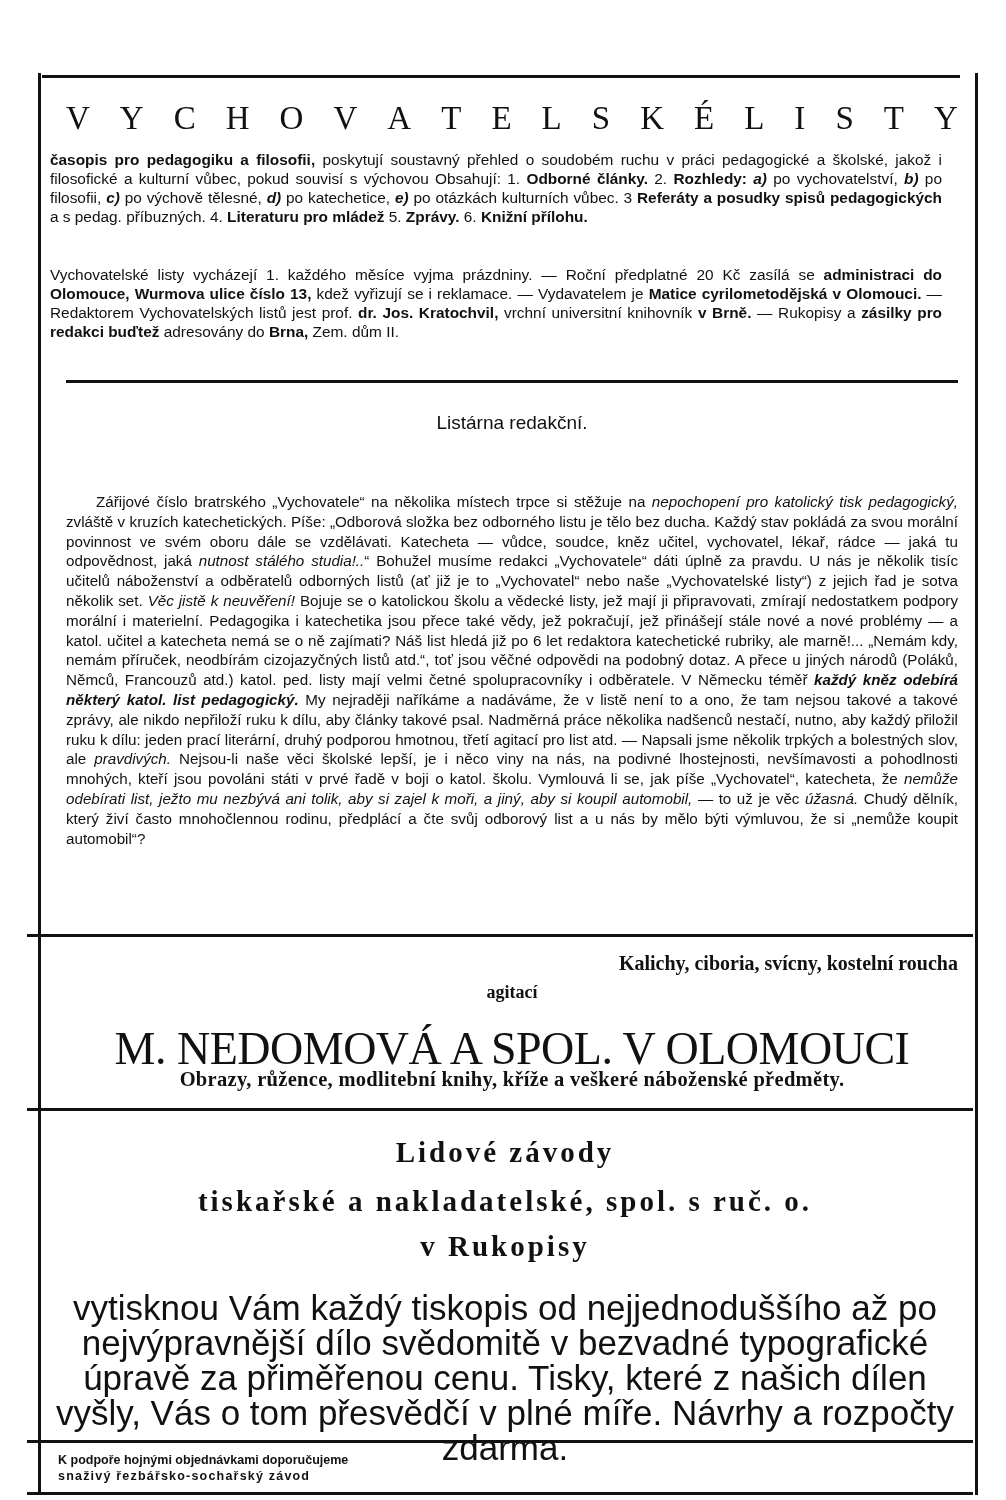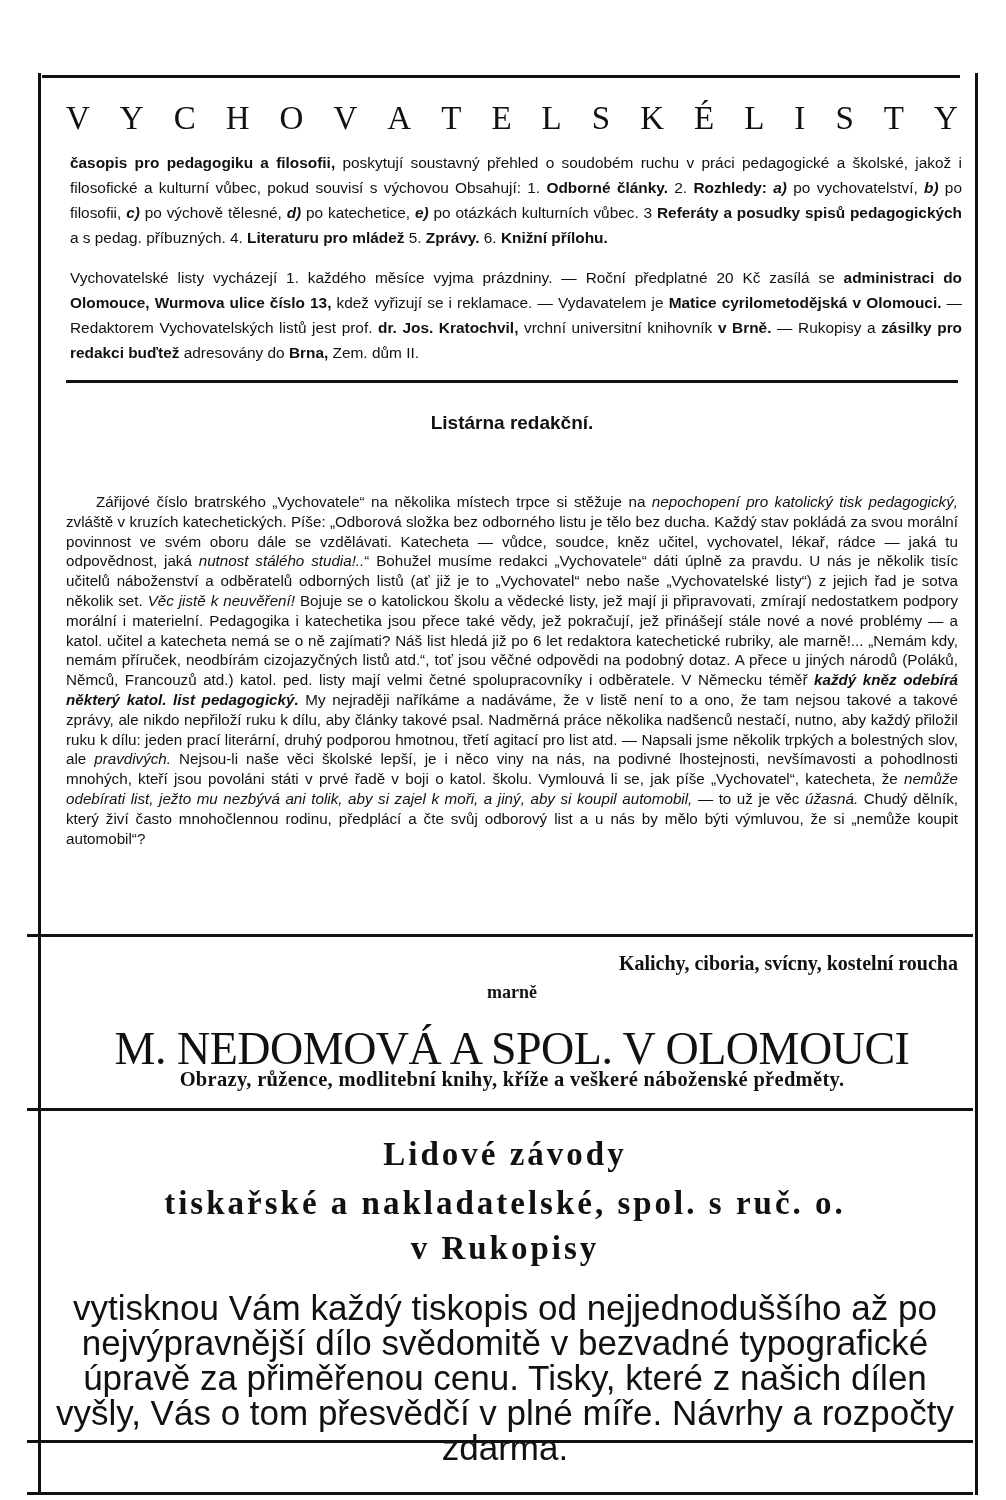--- a/index.html
+++ b/index.html
@@ -7,35 +7,35 @@
   .page { position: absolute; left: 38px; top: 73px; width: 934px; height: 1422px; border-left: 3px solid #111; border-right: 3px solid #111; }
   .rule-top { position: absolute; left: 42px; top: 75px; width: 918px; height: 3px; background: #111; }
   .hrule { position: absolute; left: 27px; width: 946px; height: 3px; background: #111; }
   .hrule.thin { left: 66px; width: 892px; }
   .serif { font-family: "Liberation Serif", "DejaVu Serif", serif; }
   .cond { font-family: "Liberation Sans", "DejaVu Sans", sans-serif; }
 
   .title { position: absolute; left: 66px; top: 100px; width: 892px; display: flex; justify-content: space-between; font-size: 33px; letter-spacing: 0; }
   .title span { display: inline-block; }
 
-  .para { position: absolute; left: 70px; width: 892px; font-size: 15.4px; line-height: 25px; text-align: justify; transform-origin: left top; }
+  .para { position: absolute; left: 50px; width: 892px; font-size: 15.4px; line-height: 19px; text-align: justify; transform-origin: left top; }
   .b { font-weight: bold; }
   .i { font-style: italic; }
 
   .para1 { top: 150px; }
   .para2 { top: 265px; }
-  .heading { position: absolute; left: 66px; top: 412px; width: 892px; text-align: center; font-size: 19px; font-weight: bold; }
+  .heading { position: absolute; left: 66px; top: 412px; width: 892px; text-align: center; font-size: 19px; font-weight: normal; }
   .letter { position: absolute; left: 66px; top: 452px; width: 892px; font-size: 15.2px; line-height: 19.8px; text-align: justify; text-indent: 30px; margin-top: 40px; }
 
   .ad1-line1 { position: absolute; left: 66px; top: 952px; width: 892px; text-align: right; font-size: 20px; font-weight: bold; }
   .ad1-line2 { position: absolute; left: 66px; top: 982px; width: 892px; text-align: center; font-size: 18px; font-weight: bold; }
   .ad1-name { position: absolute; left: 60px; top: 1010px; width: 904px; text-align: center; font-size: 46px; letter-spacing: -0.5px; margin-top: 12px; }
   .ad1-tag { position: absolute; left: 60px; top: 1068px; width: 904px; text-align: center; font-size: 20.5px; font-weight: bold; letter-spacing: 0.3px; }
 
-  .ad2-title { position: absolute; left: 40px; width: 930px; text-align: center; font-size: 33px; font-weight: bold; letter-spacing: 3px; }
+  .ad2-title { position: absolute; left: 40px; width: 930px; text-align: center; font-size: 29px; font-weight: bold; letter-spacing: 3px; }
   .ad2-t1 { top: 1136px; }
   .ad2-t2 { top: 1185px; }
   .ad2-t3 { top: 1230px; }
   .ad2-body { position: absolute; left: 46px; top: 1290px; width: 918px; text-align: center; font-size: 35px; line-height: 35px; }
 
   .ad3 { position: absolute; left: 58px; top: 1448px; width: 900px; height: 40px; display: flex; align-items: center; justify-content: space-between; }
   .ad3-small { font-size: 12.5px; font-weight: bold; line-height: 16px; }
   .ad3-small .spaced { letter-spacing: 1.2px; }
   .ad3-big { font-size: 35px; font-weight: bold; letter-spacing: 1px; }
 </style>
@@ -77,29 +77,33 @@
 <div class="hrule thin" style="top:380px;"></div>
 
 <div class="heading cond">Listárna redakční.</div>
 <div class="letter cond">
   <span>Zářijové číslo bratrského „Vychovatele“ na několika místech trpce si stěžuje na </span><span class="i">nepochopení pro katolický tisk pedagogický,</span><span> zvláště v kruzích katechetických. Píše: „Odborová složka bez odborného listu je tělo bez ducha. Každý stav pokládá za svou morální povinnost ve svém oboru dále se vzdělávati. Katecheta — vůdce, soudce, kněz učitel, vychovatel, lékař, rádce — jaká tu odpovědnost, jaká </span><span class="i">nutnost stálého studia!..</span><span>“ Bohužel musíme redakci „Vychovatele“ dáti úplně za pravdu. U nás je několik tisíc učitelů náboženství a odběratelů odborných listů (ať již je to „Vychovatel“ nebo naše „Vychovatelské listy“) z jejich řad je sotva několik set. </span><span class="i">Věc jistě k neuvěření!</span><span> Bojuje se o katolickou školu a vědecké listy, jež mají ji připravovati, zmírají nedostatkem podpory morální i materielní. Pedagogika i katechetika jsou přece také vědy, jež pokračují, jež přinášejí stále nové a nové problémy — a katol. učitel a katecheta nemá se o ně zajímati? Náš list hledá již po 6 let redaktora katechetické rubriky, ale marně!... „Nemám kdy, nemám příruček, neodbírám cizojazyčných listů atd.“, toť jsou věčné odpovědi na podobný dotaz. A přece u jiných národů (Poláků, Němců, Francouzů atd.) katol. ped. listy mají velmi četné spolupracovníky i odběratele. V Německu téměř </span><span class="i b">každý kněz odebírá některý katol. list pedagogický.</span><span> My nejraději naříkáme a nadáváme, že v listě není to a ono, že tam nejsou takové a takové zprávy, ale nikdo nepřiloží ruku k dílu, aby články takové psal. Nadměrná práce několika nadšenců nestačí, nutno, aby každý přiložil ruku k dílu: jeden prací literární, druhý podporou hmotnou, třetí agitací pro list atd. — Napsali jsme několik trpkých a bolestných slov, ale </span><span class="i">pravdivých.</span><span> Nejsou-li naše věci školské lepší, je i něco viny na nás, na podivné lhostejnosti, nevšímavosti a pohodlnosti mnohých, kteří jsou povoláni státi v prvé řadě v boji o katol. školu. Vymlouvá li se, jak píše „Vychovatel“, katecheta, že </span><span class="i">nemůže odebírati list, ježto mu nezbývá ani tolik, aby si zajel k moři, a jiný, aby si koupil automobil,</span><span> — to už je věc </span><span class="i">úžasná.</span><span> Chudý dělník, který živí často mnohočlennou rodinu, předplácí a čte svůj odborový list a u nás by mělo býti výmluvou, že si „nemůže koupit automobil“?</span>
 </div>
 
 <div class="hrule" style="top:934px;"></div>
 
 <div class="ad1-line1 serif">Kalichy, ciboria, svícny, kostelní roucha</div>
-<div class="ad1-line2 serif">marně</div>
+<div class="ad1-line2 serif">agitací</div>
 <div class="ad1-name serif">M. NEDOMOVÁ A SPOL. V OLOMOUCI</div>
 <div class="ad1-tag serif">Obrazy, růžence, modlitební knihy, kříže a veškeré náboženské předměty.</div>
 
 <div class="hrule" style="top:1108px;"></div>
 
 <div class="ad2-title ad2-t1 serif">Lidové závody</div>
 <div class="ad2-title ad2-t2 serif">tiskařské a nakladatelské, spol. s ruč. o.</div>
 <div class="ad2-title ad2-t3 serif">v Rukopisy</div>
 <div class="ad2-body cond">vytisknou Vám každý tiskopis od nejjednoduššího až po nejvýpravnější dílo svědomitě v bezvadné typografické úpravě za přiměřenou cenu. Tisky, které z našich dílen vyšly, Vás o tom přesvědčí v plné míře. Návrhy a rozpočty zdarma.</div>
 
 <div class="hrule" style="top:1440px;"></div>
 
 <div class="ad3 cond">
+  <div class="ad3-small">
+    <div>K podpoře hojnými objednávkami doporučujeme</div>
+    <div class="spaced">snaživý řezbářsko-sochařský závod</div>
+  </div>
 </div>
 
 <div class="hrule" style="top:1492px; left:27px; width:946px;"></div>
 
 </body></html>

